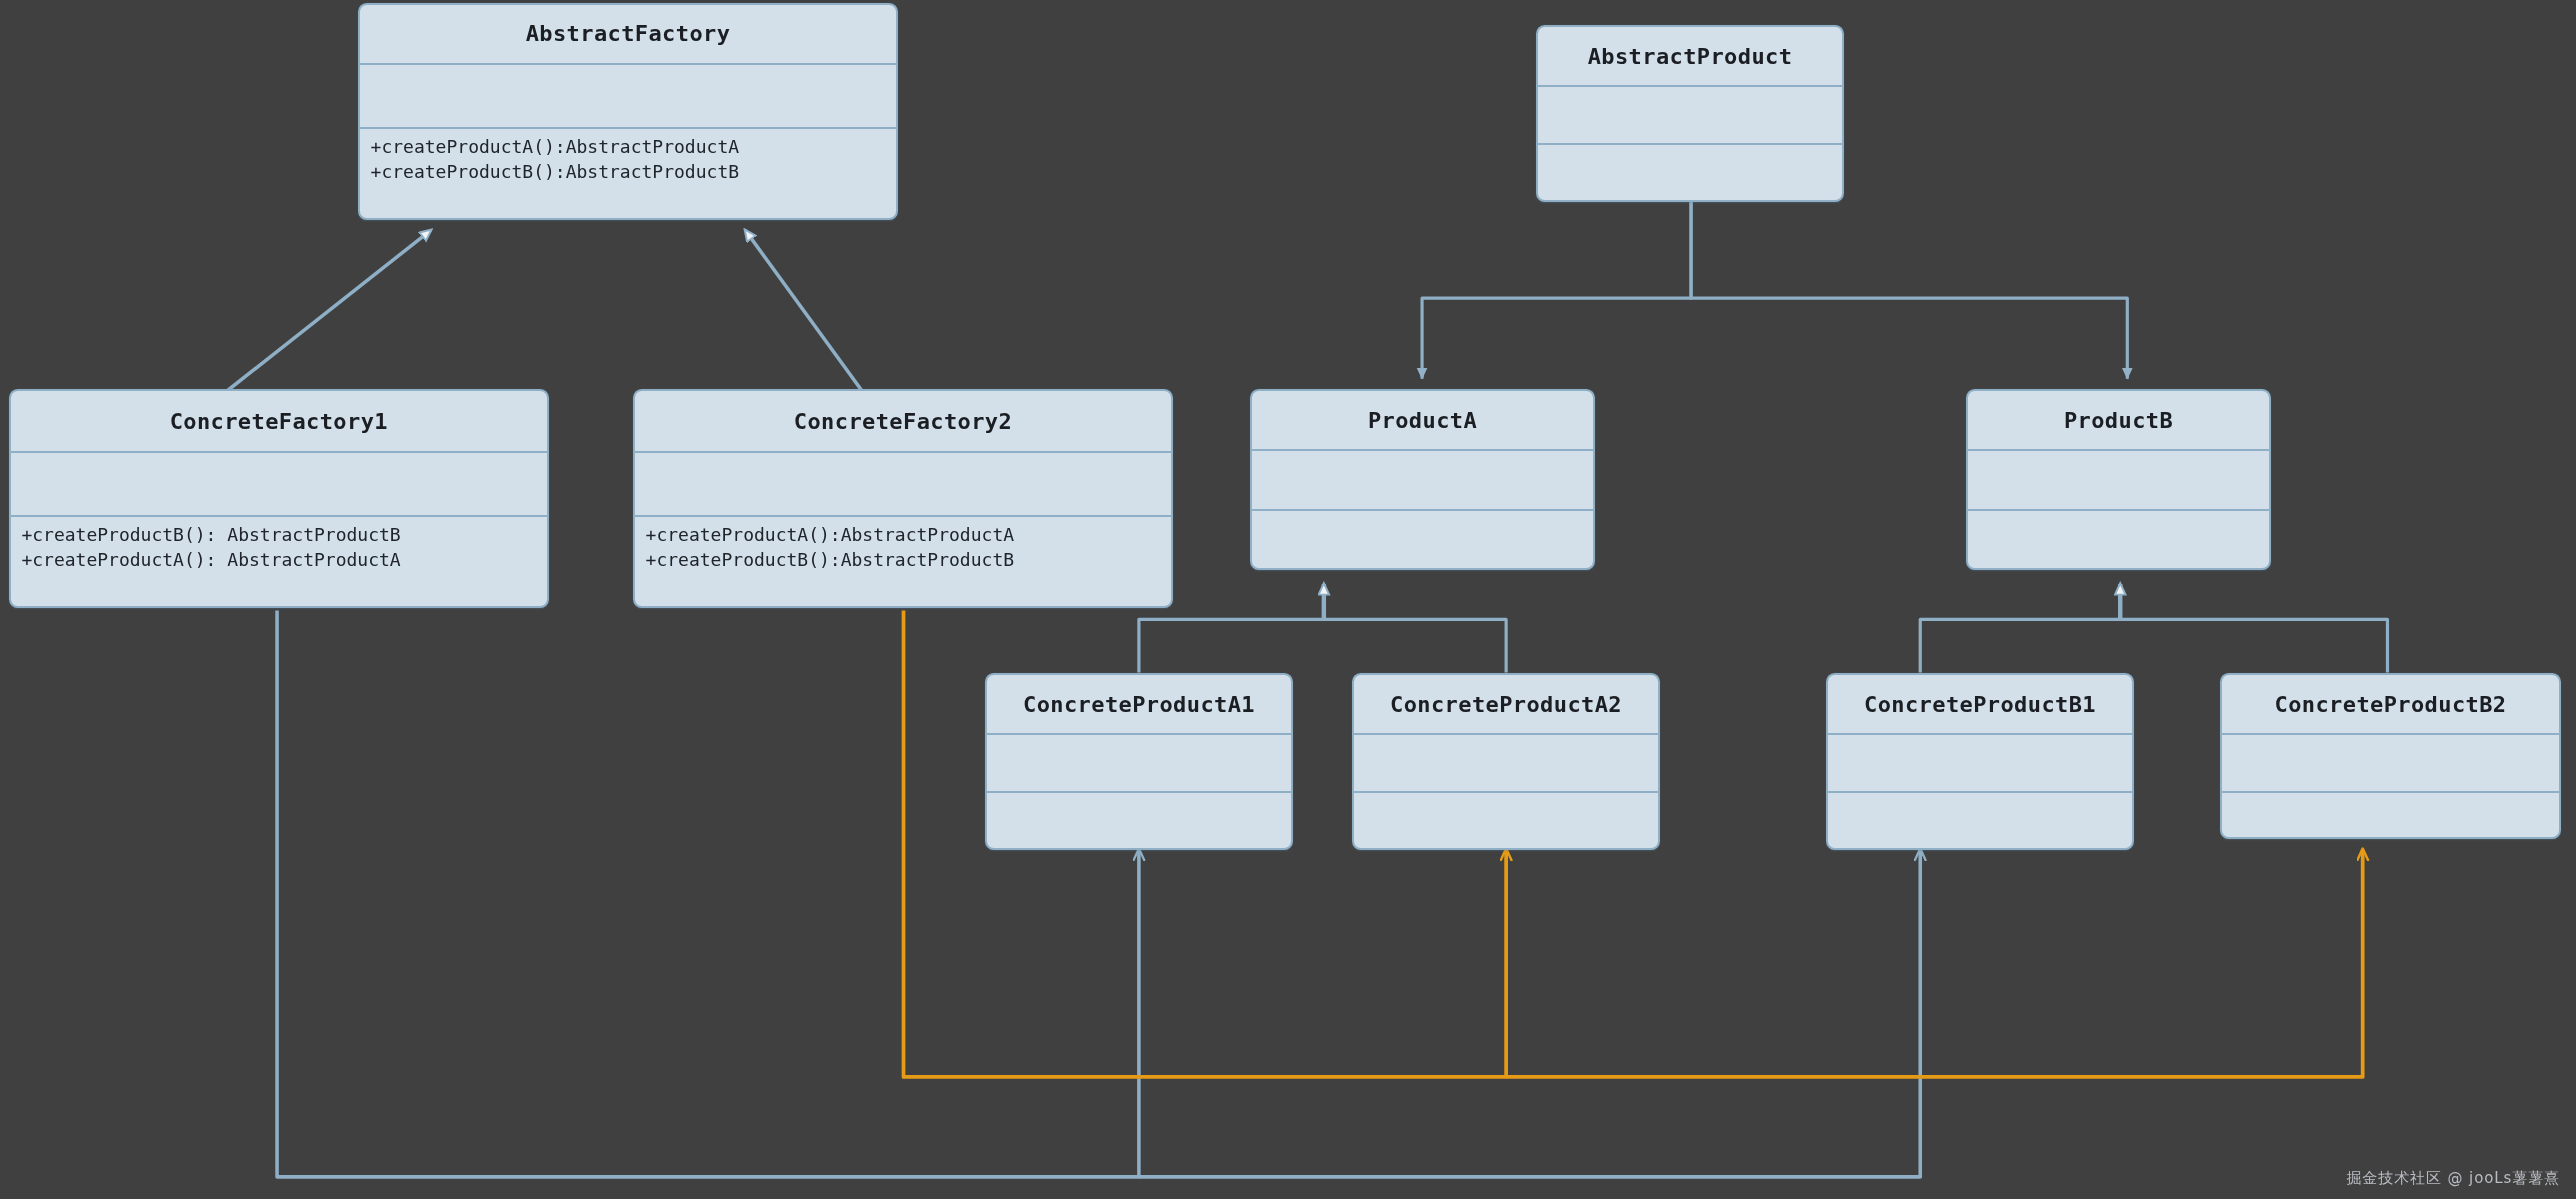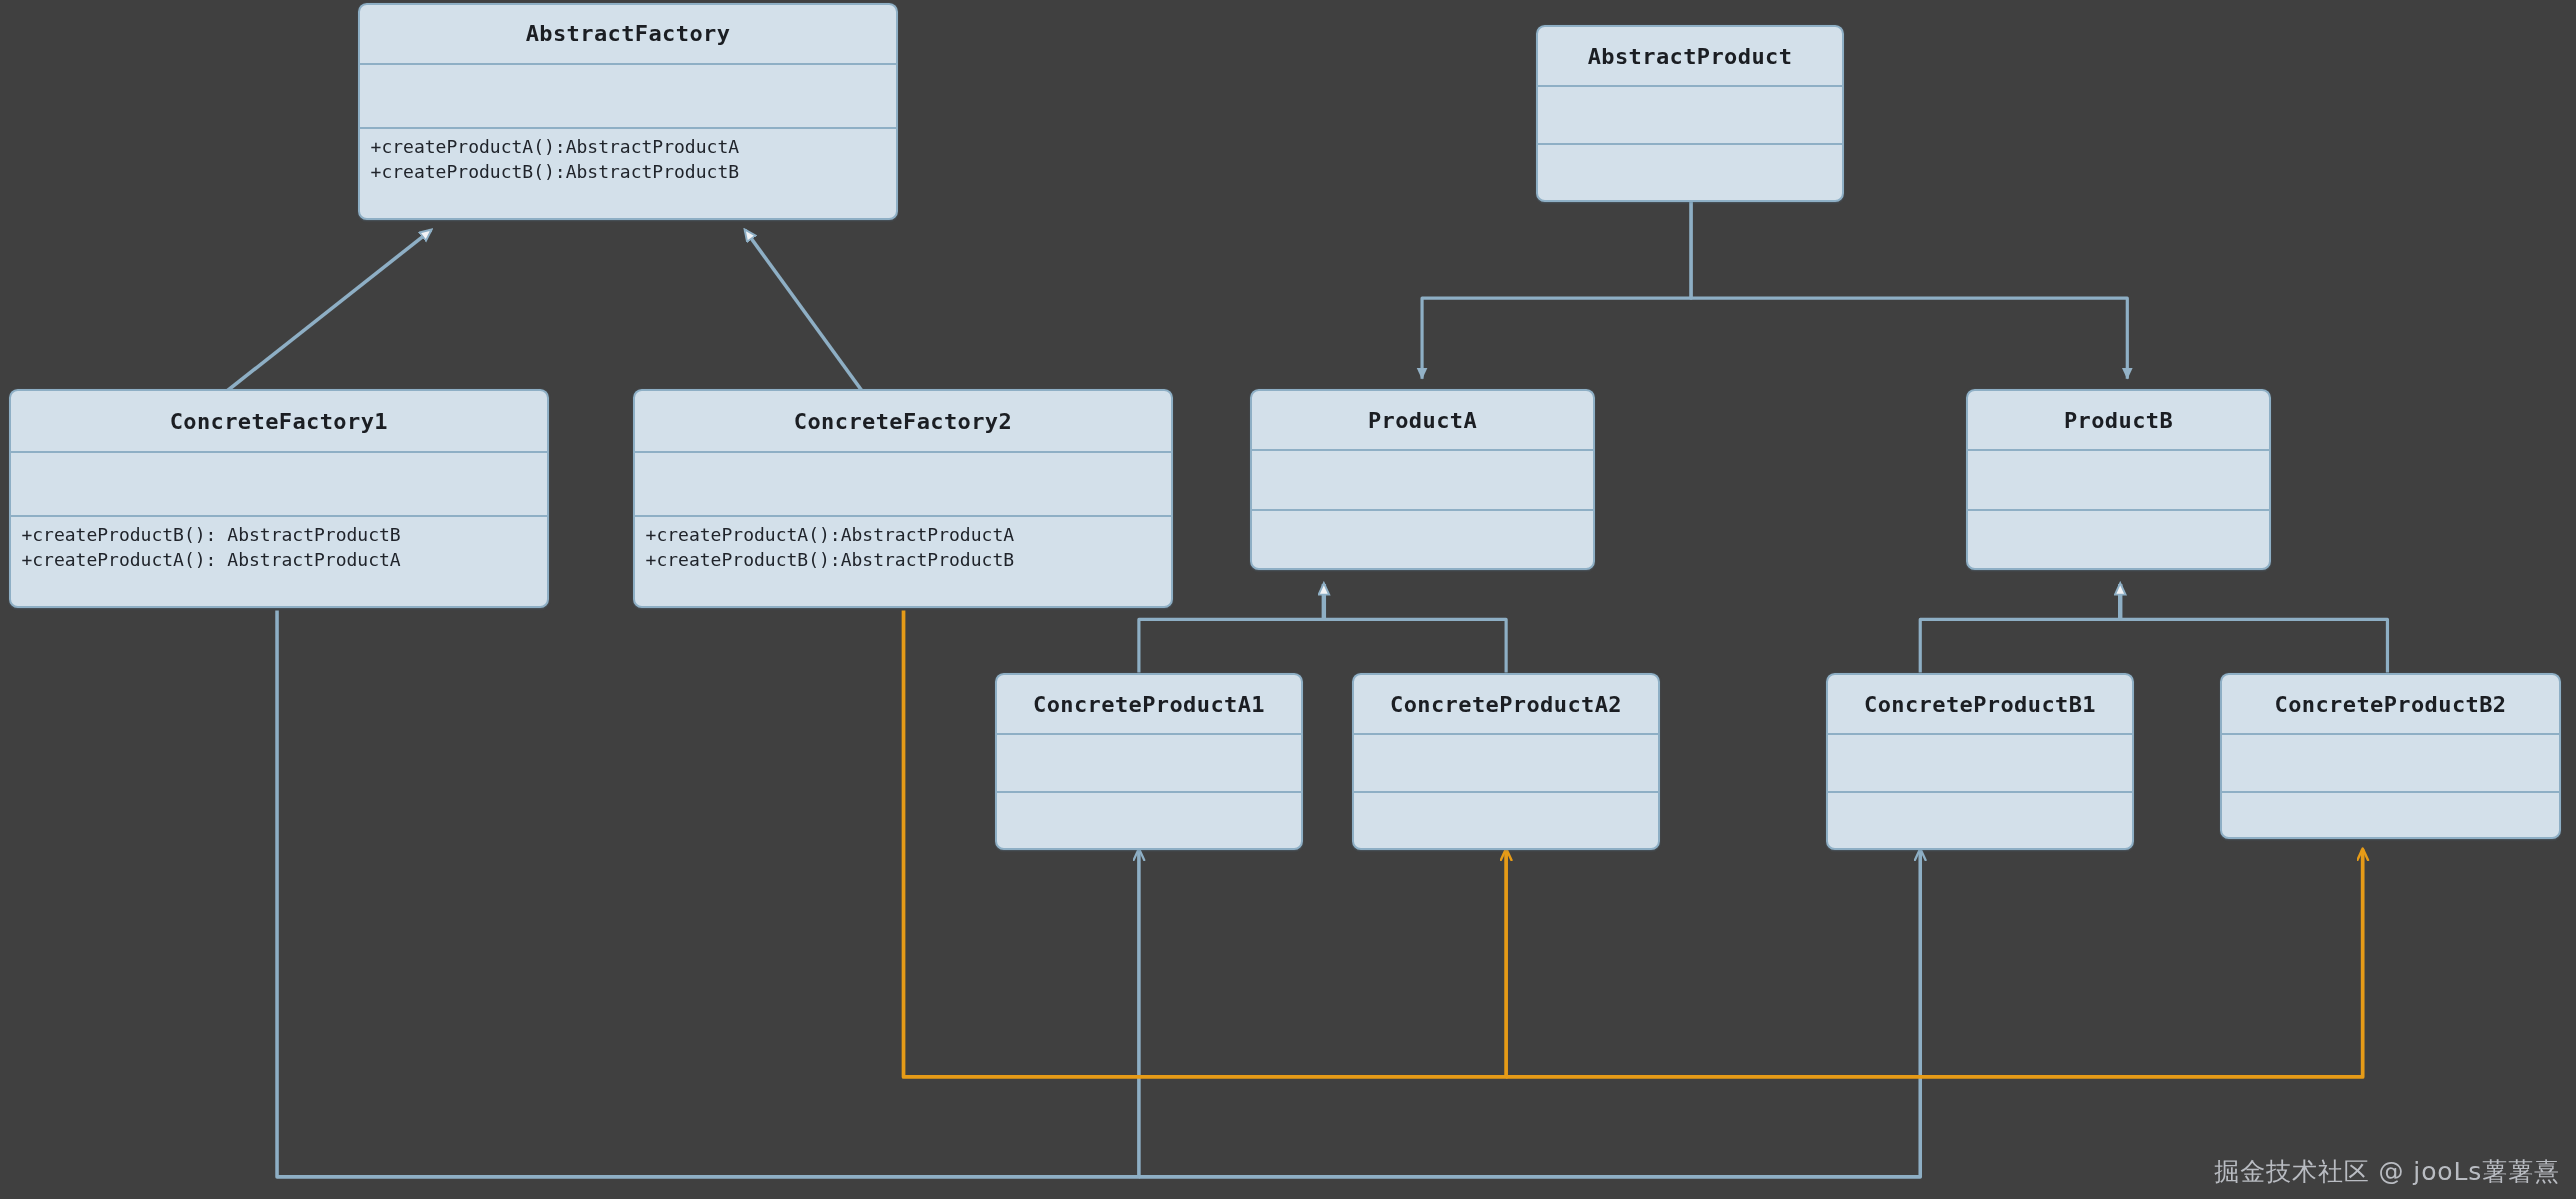--- a/index.html
+++ b/index.html
@@ -59,21 +59,21 @@
     font-size: 18px;
     line-height: 1.38;
     white-space: pre;
   }
   .watermark {
     position: absolute;
     right: 16px;
     bottom: 10.6px;
     color: #b9bcc2;
     font-family: "DejaVu Sans", "Liberation Sans", sans-serif;
-    font-size: 25px;
+    font-size: 15px;
     letter-spacing: 0.9px;
     white-space: nowrap;
     z-index: 8;
   }
 </style>
 </head>
 <body>
 
 <div id="canvas">
 
@@ -167,21 +167,21 @@
   </div>
 
   <div class="uml-class" style="left:1966px; top:389px; width:305px; height:181px;">
     <div class="uml-title" style="height:60px;">
       <span>ProductB</span>
     </div>
     <div class="uml-compartment" style="height:60px;"></div>
     <div class="uml-compartment last" style="height:56px;"></div>
   </div>
 
-  <div class="uml-class" style="left:985px; top:673px; width:308px; height:177px;margin-left:10px;">
+  <div class="uml-class" style="left:985px; top:673px; width:308px; height:177px;">
     <div class="uml-title" style="height:60px;">
       <span>ConcreteProductA1</span>
     </div>
     <div class="uml-compartment" style="height:58px;"></div>
     <div class="uml-compartment last" style="height:57px;"></div>
   </div>
 
   <div class="uml-class" style="left:1352px; top:673px; width:308px; height:177px;">
     <div class="uml-title" style="height:60px;">
       <span>ConcreteProductA2</span>

